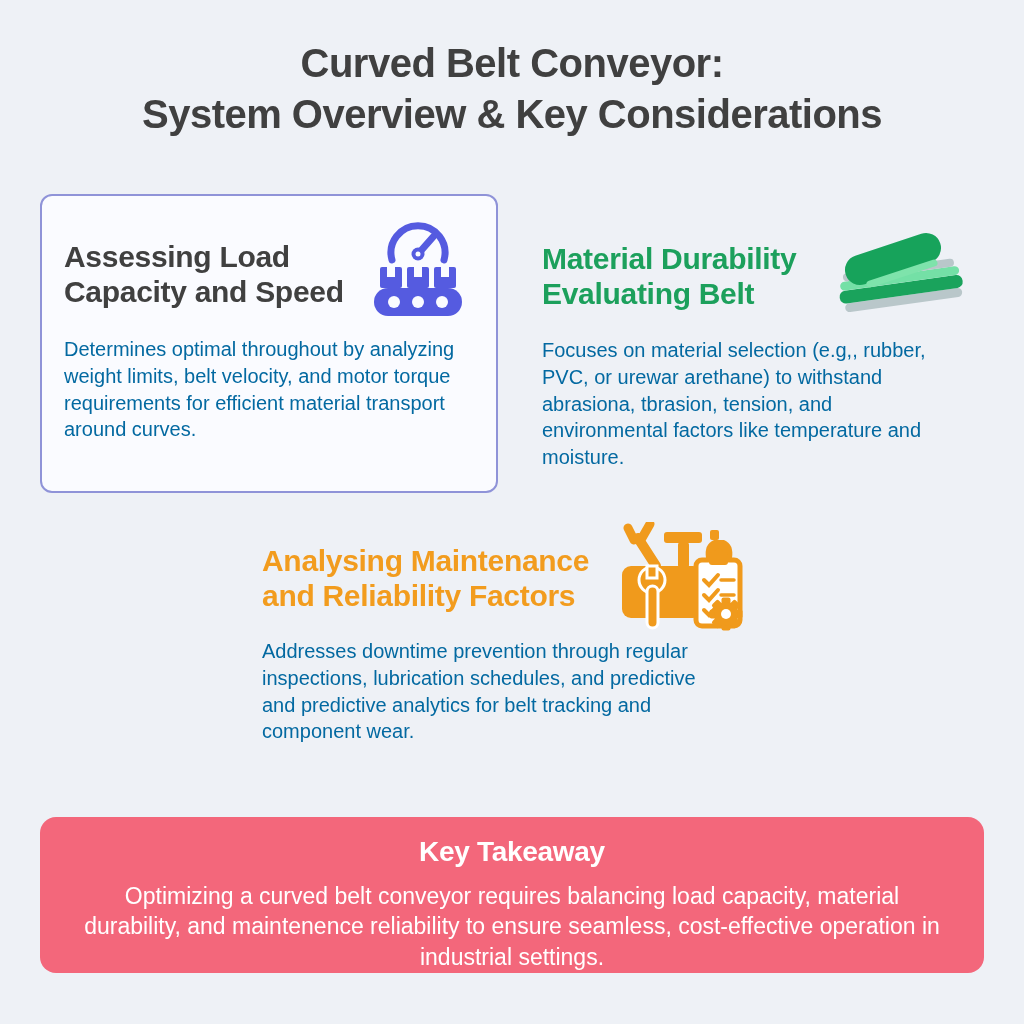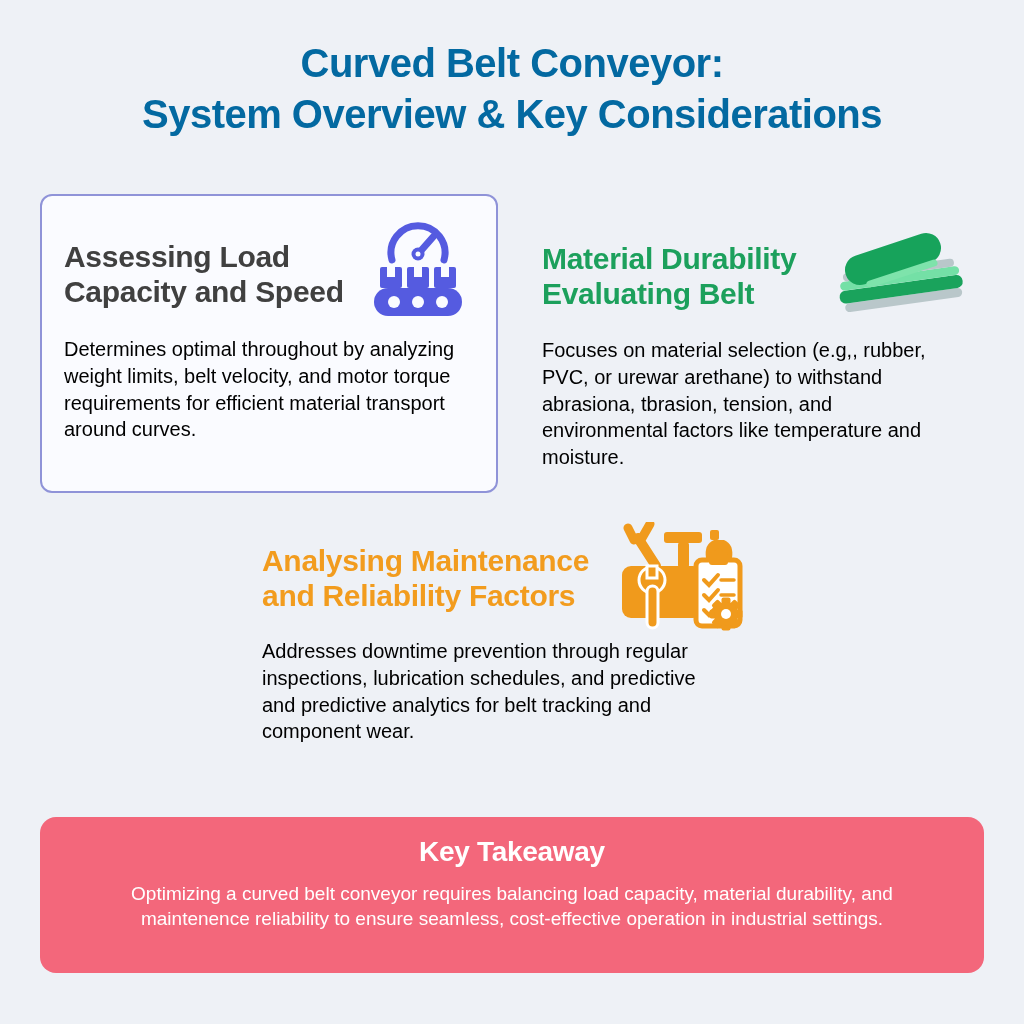--- a/index.html
+++ b/index.html
@@ -2,48 +2,48 @@
 <html><head>
 <meta charset="utf-8">
 <style>
   html,body{margin:0;padding:0;}
   .canvas{
     position:relative;width:1024px;height:1024px;overflow:hidden;
     background:#eef1f6;font-family:"Liberation Sans",sans-serif;
   }
   .main-title{
     position:absolute;top:38px;left:0;width:100%;text-align:center;
-    font-size:40px;font-weight:bold;line-height:1.27;color:#0369a1;letter-spacing:-0.5px;
+    font-size:40px;font-weight:bold;line-height:1.27;color:#404040;letter-spacing:-0.5px;
   }
   .card{
     position:absolute;left:40px;top:194px;width:458px;height:299px;
     background:#fafbff;border:2px solid #8f93d8;border-radius:12px;box-sizing:border-box;
   }
   .sec-title{
     position:absolute;font-size:30px;font-weight:bold;line-height:1.18;letter-spacing:-0.3px;
   }
   .sec-body{
-    position:absolute;font-size:20px;line-height:1.34;color:#000000;
+    position:absolute;font-size:20px;line-height:1.34;color:#0369a1;
   }
   .icon-box{position:absolute;}
   #load-title{left:64px;top:239px;}
   #load-icon{left:372px;top:214px;}
   #load-body{left:64px;top:336px;width:395px;}
   #material-title{left:542px;top:241px;}
   #material-icon{left:828px;top:226px;}
   #material-body{left:542px;top:337px;width:400px;}
   #maintenance-title{left:262px;top:543px;}
   #maintenance-icon{left:616px;top:522px;}
   #maintenance-body{left:262px;top:638px;width:460px;}
   .takeaway{
     position:absolute;left:40px;top:817px;width:944px;height:156px;
     border-radius:16px;color:#ffffff;text-align:center;box-sizing:border-box;padding-top:19px;
   }
   .takeaway-title{font-size:28px;font-weight:bold;letter-spacing:-0.3px;}
-  .takeaway-body{margin:13px auto 0;width:860px;font-size:19px;line-height:1.32;}
+  .takeaway-body{margin:13px auto 0;width:860px;font-size:23px;line-height:1.32;}
 </style>
 </head>
 <body>
 
 <div class="canvas">
 
   <div class="main-title">
     <div>Curved Belt Conveyor:</div>
     <div>System Overview &amp; Key Considerations</div>
   </div>

